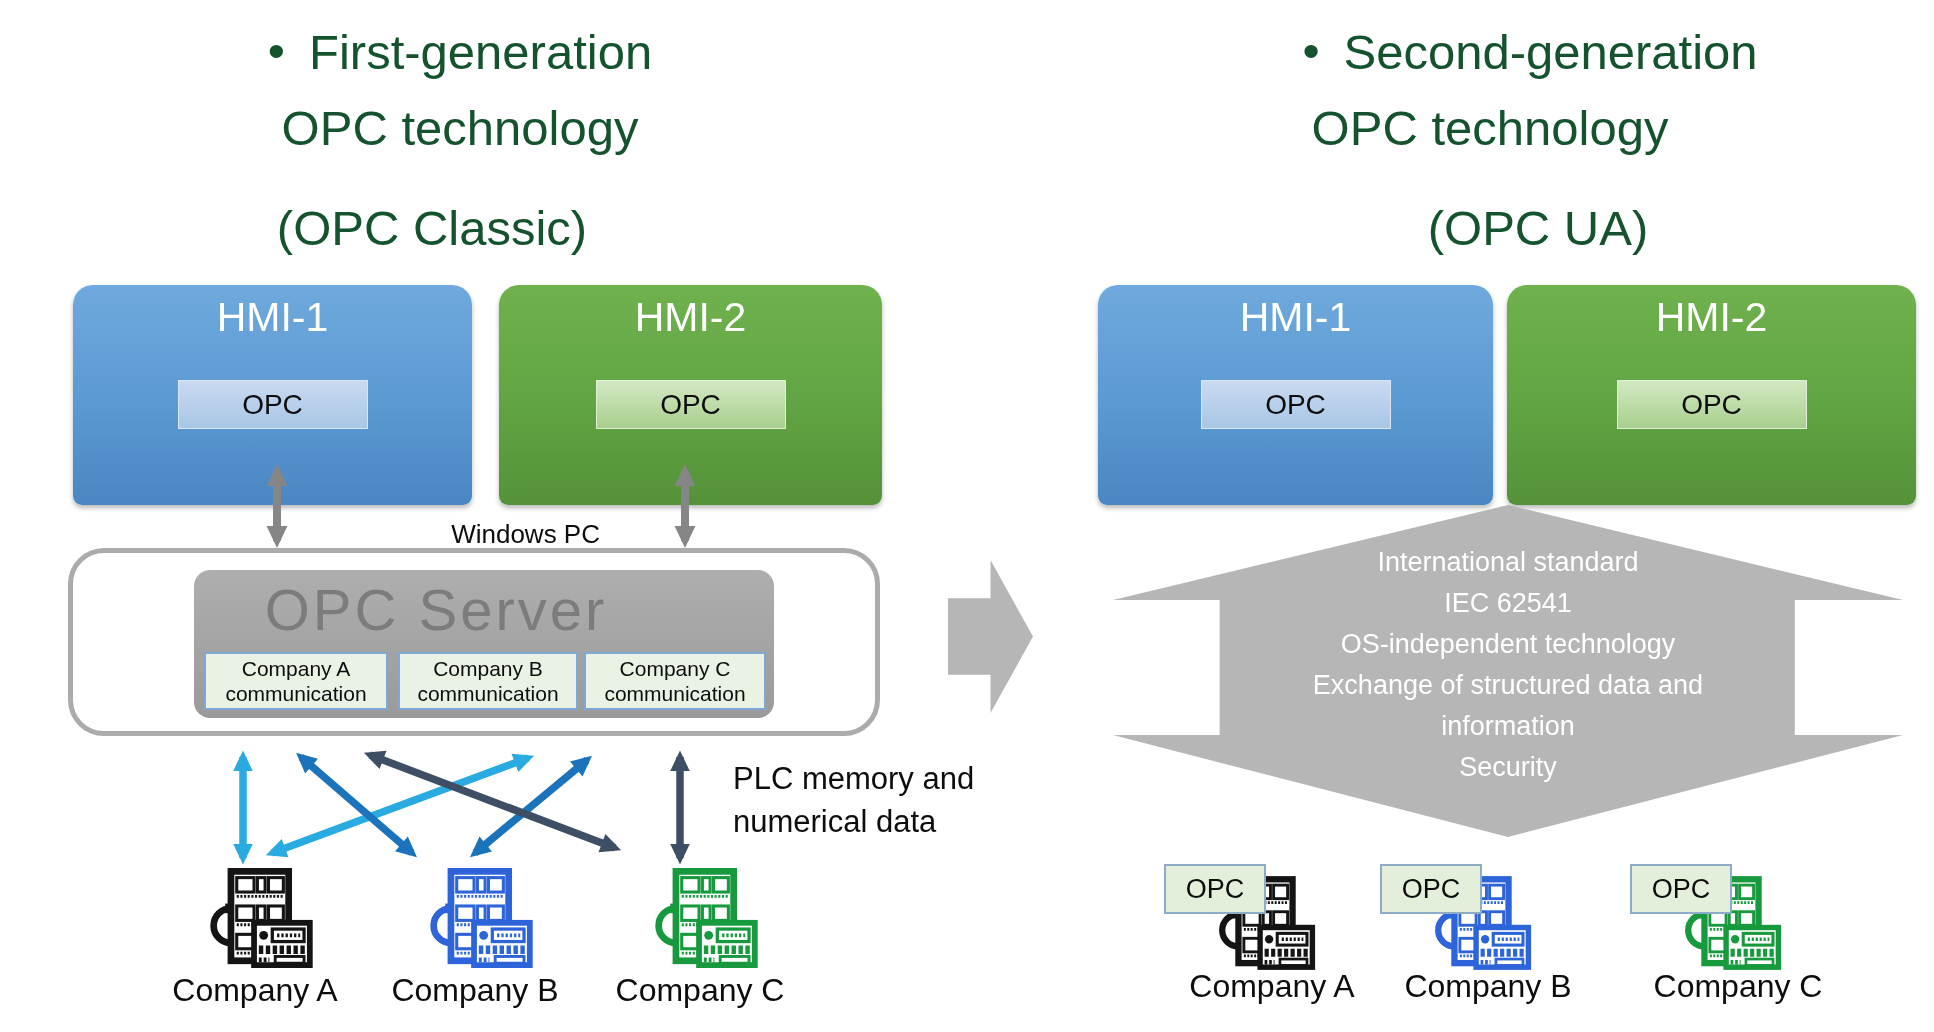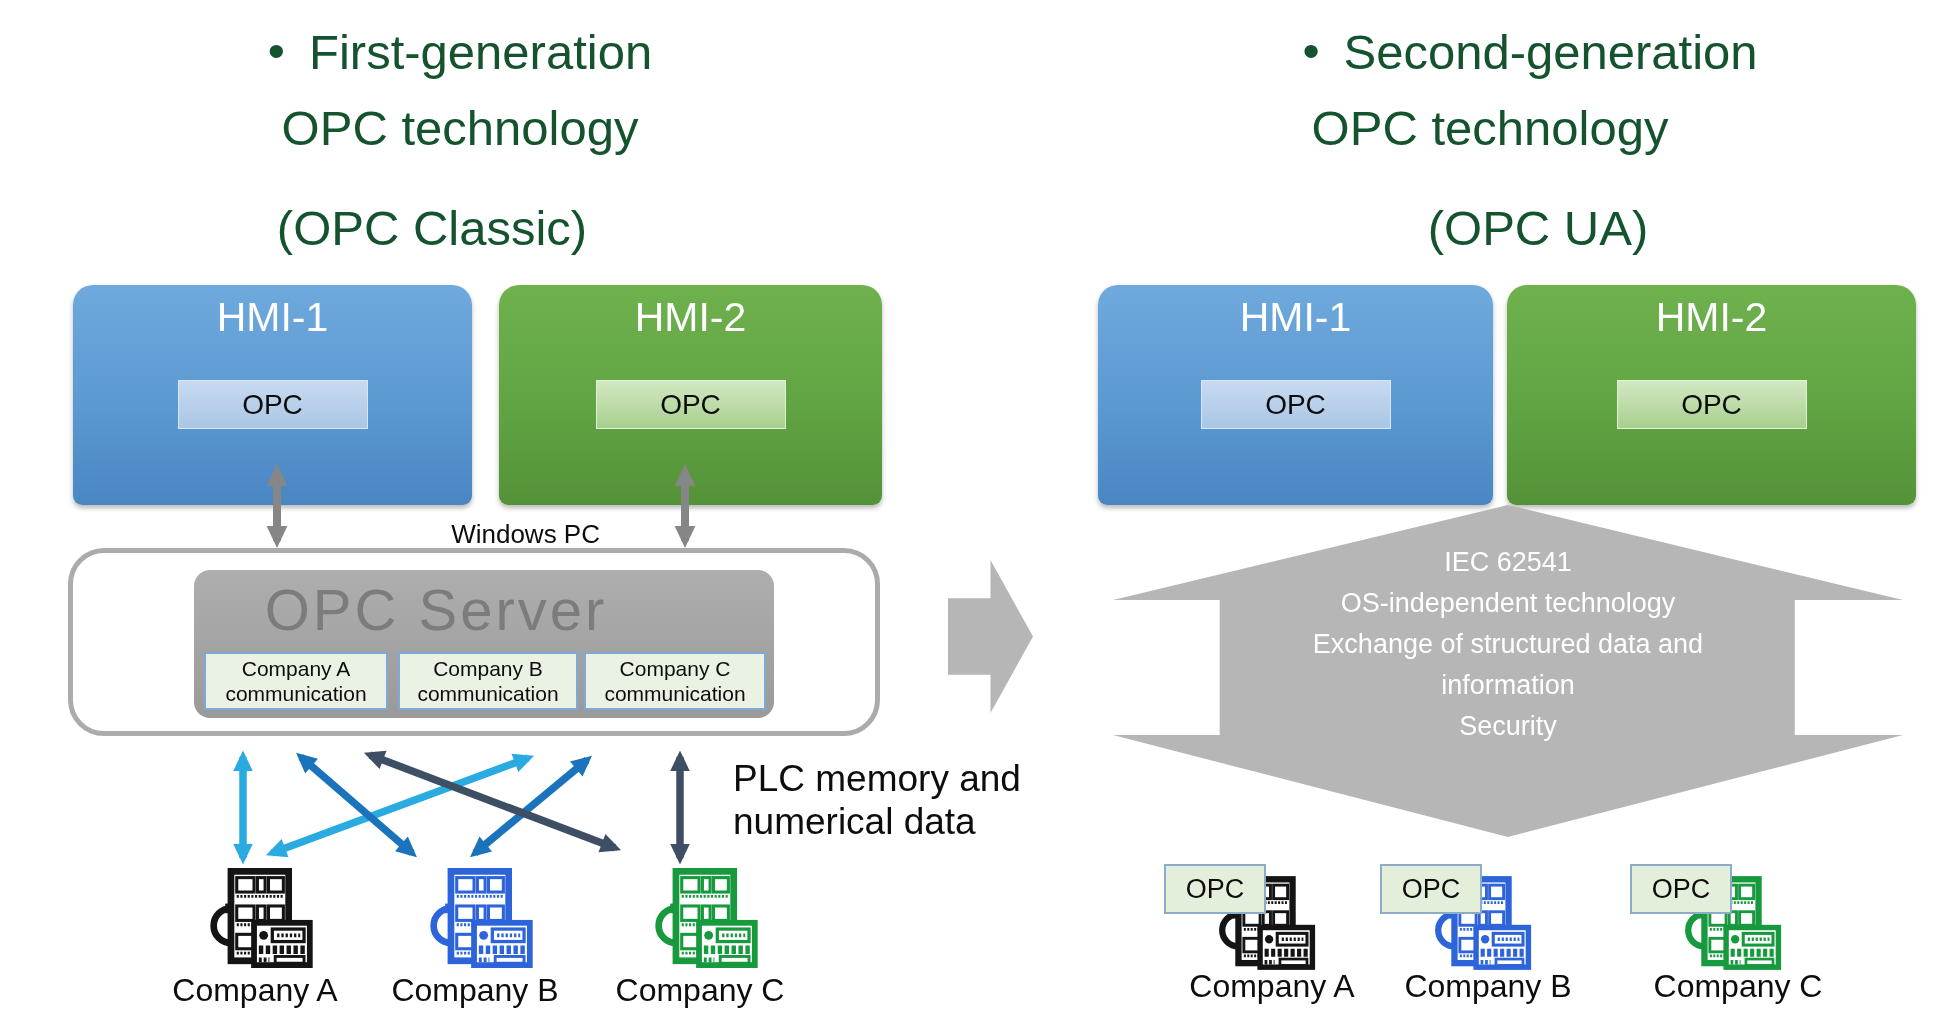--- a/index.html
+++ b/index.html
@@ -52,21 +52,21 @@
   
   .varrow{position:absolute;width:36px;height:100px;}
   .va1{left:259px;top:456px;}
   .va2{left:667px;top:456px;}
   .st-gray{stroke:var(--arrow-gray);stroke-width:8;}
   .cross-arrows{left:150px;top:740px;width:580px;height:135px;}
   .st-cyan{stroke:var(--arrow-cyan);stroke-width:7.5;}
   .st-blue{stroke:var(--arrow-blue);stroke-width:7.5;}
   .st-slate{stroke:var(--arrow-slate);stroke-width:7.5;}
 
-  .plc-note{left:733px;top:757px;font-size:37px;line-height:43px;color:#0d0d0d;}
+  .plc-note{left:733px;top:757px;font-size:31px;line-height:43px;color:#0d0d0d;}
 
   
   .company{position:absolute;top:868px;width:180px;display:flex;flex-direction:column;align-items:center;}
   .lc0{left:165px;}.lc1{left:385px;}.lc2{left:610px;}
   .company-label{margin-top:4px;font-size:32px;color:#0d0d0d;white-space:nowrap;}
 
   
   .flow-arrow{left:948px;top:560px;width:85px;height:153px;background:var(--banner-gray);
      clip-path:polygon(0% 25%,50% 25%,50% 0%,100% 50%,50% 100%,50% 75%,0% 75%);}
   .banner{left:1113px;top:505px;width:790px;height:332px;background:var(--banner-gray);
@@ -213,20 +213,21 @@
 </div>
 <div class="hmi hmi-green r-hmi2">
   <div class="hmi-label">HMI-2</div>
   <div class="hmi-chip chip-green">OPC</div>
 </div>
 
 <div class="abs flow-arrow"></div>
 
 <div class="abs banner">
   <div class="banner-text">
+    <div class="banner-line">International standard</div>
     <div class="banner-line">IEC 62541</div>
     <div class="banner-line">OS-independent technology</div>
     <div class="banner-line">Exchange of structured data and</div>
     <div class="banner-line">information</div>
     <div class="banner-line">Security</div>
   </div>
 </div>
 
 <div class="rcompany rc0">
   <svg class="plc-svg" width="110" height="94" viewBox="0 0 122 104" style="color: rgb(20, 20, 20);">

